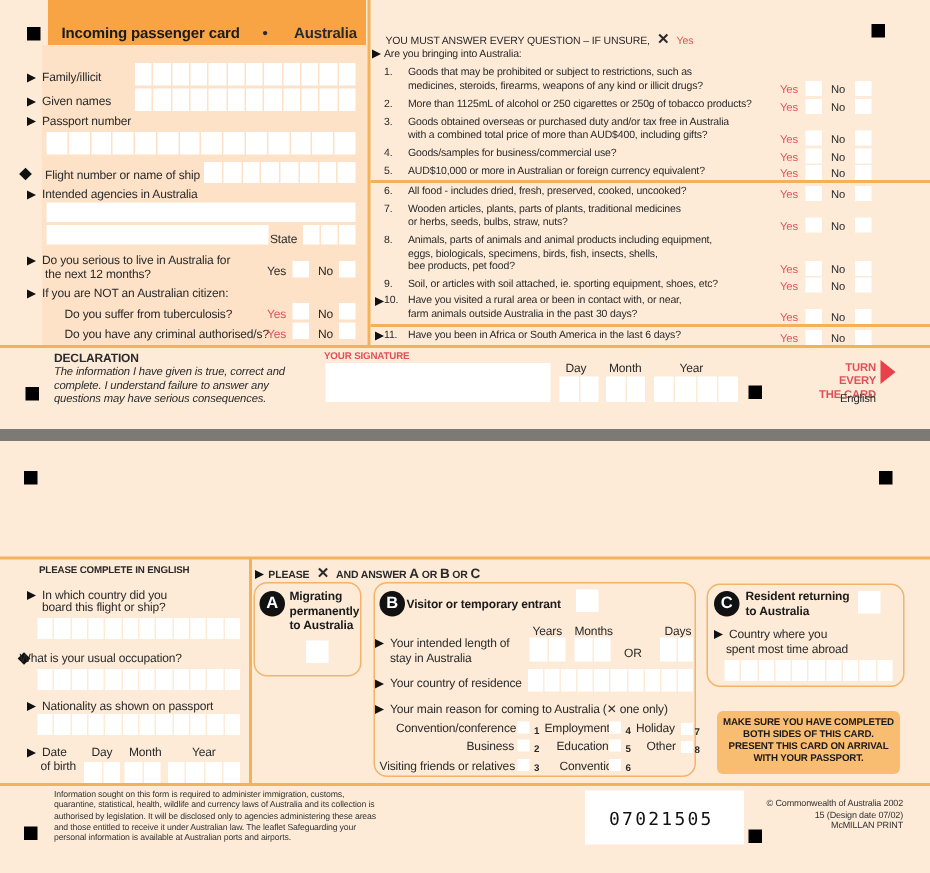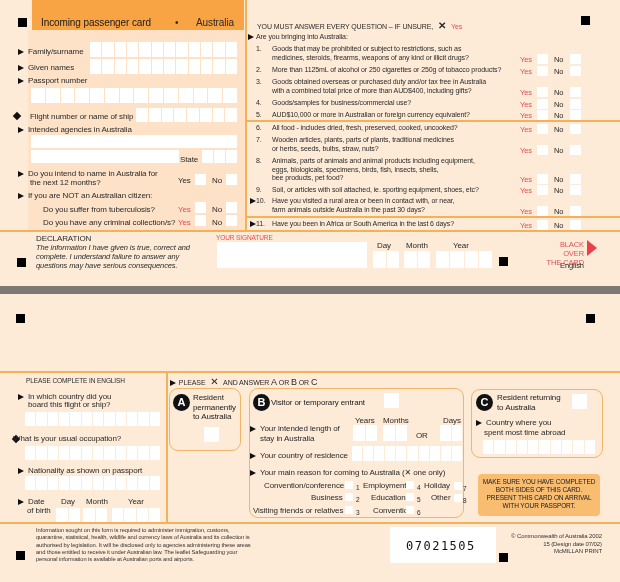--- a/index.html
+++ b/index.html
@@ -19,38 +19,38 @@
 .q{position:absolute;left:250px;font-size:7px;line-height:8.5px;white-space:nowrap}
 .q .n{position:absolute;left:6px;width:12px}
 .q .t{position:absolute;left:22px}
 .yn{position:absolute;font-size:7.5px}
 .yn .y{position:absolute;left:0;color:#e0505a}
 .yn .yb{position:absolute;left:17px;top:-1px;width:11px;height:10px;background:#fff}
 .yn .nn{position:absolute;left:34px}
 .yn .nb{position:absolute;left:50px;top:-1px;width:11px;height:10px;background:#fff}
 .circ{position:absolute;width:17px;height:17px;border-radius:50%;background:#111;color:#fff;font-weight:bold;font-size:11px;text-align:center;line-height:17px}
 .panel{position:absolute;border:1.5px solid #f0b46a;border-radius:9px}
-.bold{font-weight:normal}
+.bold{font-weight:bold}
 .small{font-size:6.5px}
 </style>
 </head>
 <body>
 
 <div>
 
   <div class="abs" style="left:32px;top:0;width:212px;height:30px;background:#f9a444"></div>
   <div class="reg" style="left:18px;top:18px"></div>
   <div class="abs bold" style="left:41px;top:17px;font-size:10px;color:#1a1a1a">Incoming passenger card</div>
   <div class="abs bold" style="left:175px;top:17px;font-size:10px">•</div>
   <div class="abs bold" style="left:196px;top:17px;font-size:10px">Australia</div>
   <div class="abs bold" style="left:31px;top:33px;font-size:6.5px;color:#e0505a">PLEASE COMPLETE IN ENGLISH WITH A BLUE OR BLACK PEN</div>
 
   <div class="abs" style="left:28px;top:30px;width:217px;height:200px;background:#fde2c8"></div>
 
-  <div class="lbl" style="left:18px;top:47px"><span class="arrow"></span><span>Family/surname</span></div>
+  <div class="lbl" style="left:18px;top:47px"><span class="arrow"></span><span>Family/illicit</span></div>
   <div class="cells" style="left:90px;top:42px;width:147px;height:15px">
       <span></span>
       <span></span>
       <span></span>
       <span></span>
       <span></span>
       <span></span>
       <span></span>
       <span></span>
       <span></span>
@@ -109,36 +109,36 @@
   <div class="lbl" style="left:18px;top:125px"><span class="arrow"></span><span>Intended agencies in Australia</span></div>
   <div class="box" style="left:31px;top:135px;width:206px;height:13px"></div>
   <div class="box" style="left:31px;top:150px;width:148px;height:13px"></div>
   <div class="lbl" style="left:180px;top:155px">State</div>
   <div class="cells" style="left:202px;top:150px;width:35px;height:13px">
       <span></span>
       <span></span>
       <span></span>
     </div>
 
-  <div class="lbl" style="left:18px;top:169px"><span class="arrow"></span><span>Do you intend to name in Australia for</span></div>
+  <div class="lbl" style="left:18px;top:169px"><span class="arrow"></span><span>Do you serious to live in Australia for</span></div>
   <div class="lbl" style="left:30px;top:178px">the next 12 months?</div>
   <div class="lbl" style="left:178px;top:176px">Yes</div>
   <div class="box" style="left:195px;top:174px;width:11px;height:11px"></div>
   <div class="lbl" style="left:212px;top:176px">No</div>
   <div class="box" style="left:226px;top:174px;width:11px;height:11px"></div>
 
   <div class="lbl" style="left:18px;top:191px"><span class="arrow"></span><span>If you are NOT an Australian citizen:</span></div>
 
   <div class="lbl" style="left:43px;top:205px">Do you suffer from tuberculosis?</div>
   <div class="lbl yes" style="left:178px;top:205px">Yes</div>
   <div class="box" style="left:195px;top:202px;width:11px;height:11px"></div>
   <div class="lbl" style="left:212px;top:205px">No</div>
   <div class="box" style="left:226px;top:202px;width:11px;height:11px"></div>
 
-  <div class="lbl" style="left:43px;top:218px">Do you have any criminal collection/s?</div>
+  <div class="lbl" style="left:43px;top:218px">Do you have any criminal authorised/s?</div>
   <div class="lbl yes" style="left:178px;top:218px">Yes</div>
   <div class="box" style="left:195px;top:215px;width:11px;height:11px"></div>
   <div class="lbl" style="left:212px;top:218px">No</div>
   <div class="box" style="left:226px;top:215px;width:11px;height:11px"></div>
 
   <div class="vline" style="left:245px;top:0;height:231px"></div>
 
   <div class="reg" style="left:581px;top:16px"></div>
   <div class="abs" style="left:257px;top:20px;font-size:7px;white-space:nowrap">
     <span>YOU MUST ANSWER EVERY QUESTION  –  IF UNSURE,</span>
@@ -304,21 +304,21 @@
     </div>
   <div class="cells" style="left:436px;top:251px;width:56px;height:17px">
       <span></span>
       <span></span>
       <span></span>
       <span></span>
     </div>
   <div class="reg" style="left:499px;top:257px"></div>
 
   <div class="abs bold" style="left:540px;top:240px;font-size:7.5px;line-height:9px;color:#e0505a;text-align:right;width:44px">
-    <div>BLACK OVER</div>
+    <div>TURN EVERY</div>
     <div>THE CARD</div>
   </div>
   <div class="abs" style="left:587px;top:240px;width:0;height:0;border-top:8px solid transparent;border-bottom:8px solid transparent;border-left:10px solid #e8414a"></div>
   <div class="abs" style="left:560px;top:261px;font-size:7.5px">English</div>
 </div>
 
 <div class="abs" style="left:0;top:286px;width:620px;height:8px;background:#7d7a75"></div>
 
 <div class="reg" style="left:16px;top:314px"></div>
 <div class="reg" style="left:586px;top:314px"></div>
@@ -407,21 +407,21 @@
     <span style="font-size:9px">A</span>
     <span>OR</span>
     <span style="font-size:9px">B</span>
     <span>OR</span>
     <span style="font-size:9px">C</span>
   </div>
 
   <div class="panel" style="left:169px;top:388px;width:72px;height:63px"></div>
   <div class="circ" style="left:173px;top:394px">A</div>
   <div class="abs bold" style="left:193px;top:393px;font-size:8px;line-height:9.5px;color:#1a1a1a">
-    <div>Resident</div>
+    <div>Migrating</div>
     <div>permanently</div>
     <div style="margin-left:0">to Australia</div>
   </div>
   <div class="box" style="left:204px;top:427px;width:15px;height:15px"></div>
 
   <div class="panel" style="left:249px;top:388px;width:215px;height:130px"></div>
   <div class="circ" style="left:253px;top:394px">B</div>
   <div class="abs bold" style="left:271px;top:398px;font-size:8px;color:#1a1a1a">Visitor or temporary entrant</div>
   <div class="box" style="left:384px;top:393px;width:15px;height:15px"></div>
 

